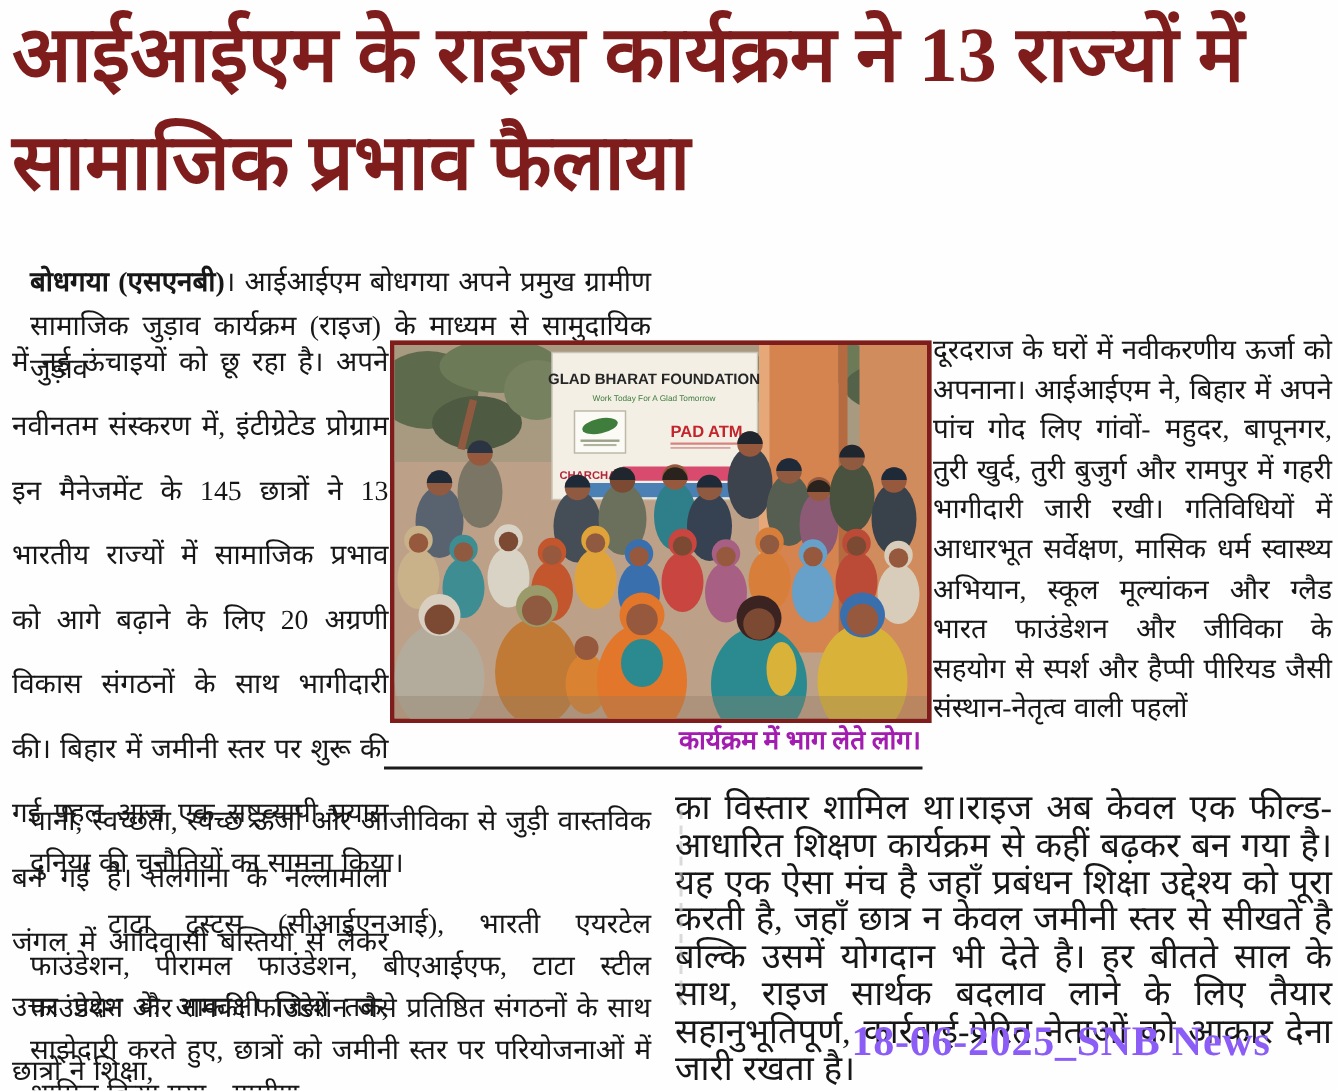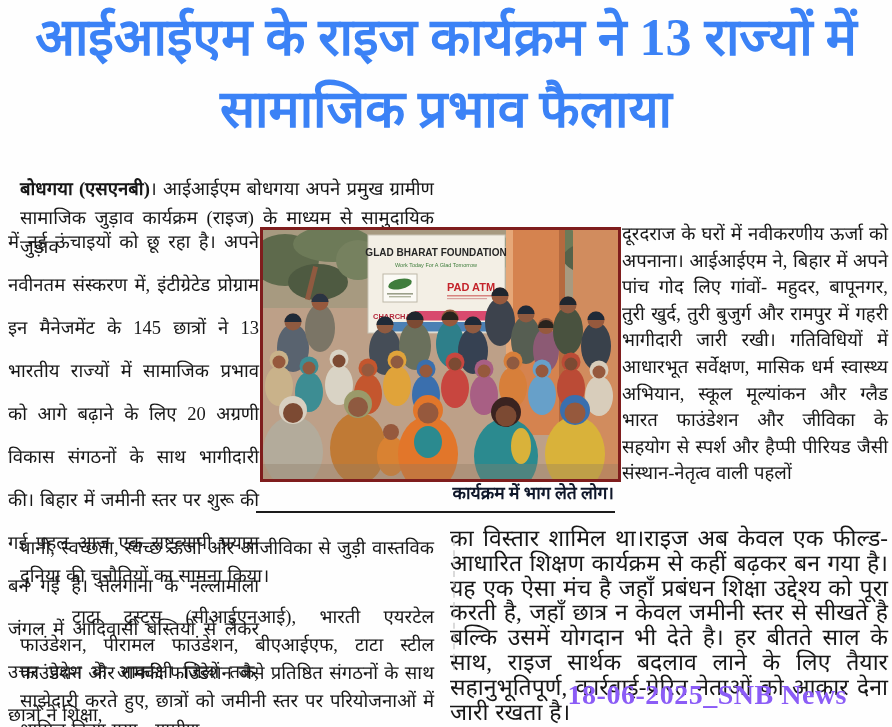--- a/index.html
+++ b/index.html
@@ -1,22 +1,22 @@
 <!DOCTYPE html>
 <html lang="hi"><head>
 <meta charset="utf-8">
 <style>
   html,body { margin:0; padding:0; background:#ffffff; }
   .page {
     position:relative; width:892px; height:727px; background:#fefefe;
     font-family:"Liberation Serif","DejaVu Serif",serif; color:#121212; overflow:hidden;
   }
   .headline {
-    position:absolute; top:2px; left:8px; width:876px; text-align:center;
-    font-size:52px; font-weight:700; line-height:72px; color:#3b82f6;
+    position:absolute; top:2px; left:8px; width:876px; 
+    font-size:52px; font-weight:700; line-height:72px; color:#7f1d1d;
   }
   .seg {
     position:absolute; font-size:18.5px; line-height:29px; text-align:justify;
     color:#171717; word-spacing:1px;
   }
   .seg p { margin:12px; }
   #seg-l1 { top:163px; left:8px;  width:438px; }
   #seg-l2 { top:221px; left:8px;  width:251px; line-height:43px; }
   #seg-l3 { top:522px; left:8px;  width:438px; line-height:28.3px; }
   #seg-r1 { top:163px; left:452px; width:436px; }
@@ -24,21 +24,21 @@
   #seg-r3 { top:527px; left:450px; width:438px; font-size:23px; line-height:24.8px; }
   .dateline { font-weight:700; }
   .indent { text-indent:52px; }
   .photo {
     position:absolute; left:260px; top:227px; width:355px; height:249px;
     border:3px solid #7f1d1d; box-sizing:content-box; background:#bda088;
   }
   .photo svg { display:block; }
   .caption {
     position:absolute; left:260px; top:480px; width:354px; text-align:right;
-    font-weight:700; font-size:17.5px; color:#0f172a;
+    font-weight:700; font-size:17.5px; color:#a21caf;
   }
   .caption-rule {
     position:absolute; left:256px; top:511px; width:359px; height:0;
     border-top:2px solid #1c1c1c;
   }
   .gutter-mark {
     position:absolute; left:453px; top:540px; height:130px; width:0;
     border-left:2px dashed #c7c7c7; opacity:.65;
   }
   .date-stamp {

